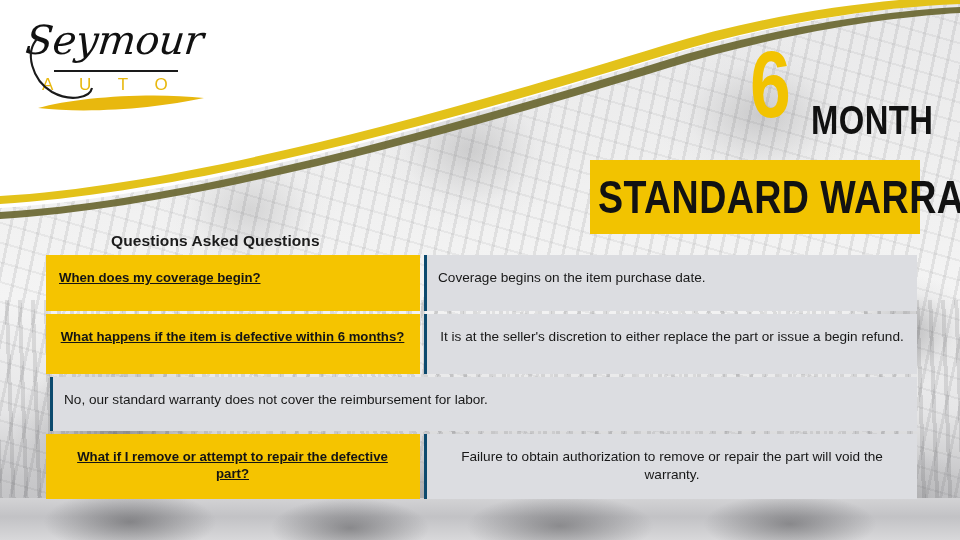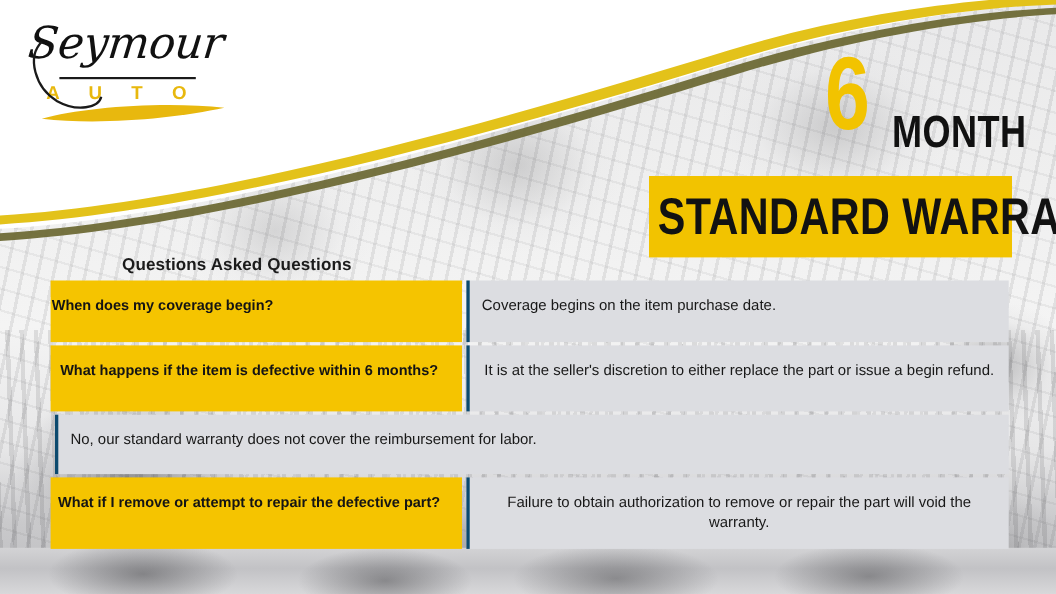--- a/index.html
+++ b/index.html
@@ -65,21 +65,21 @@
     letter-spacing:-.5px;line-height:1;
     transform:skewX(-6deg);
     white-space:nowrap;
   }
   .logo-underline{
     position:absolute;left:36px;top:52px;width:124px;height:2px;background:#1a1a1a;
   }
   .logo-auto{
     position:absolute;left:24px;top:58px;
     font-family:"Liberation Sans","DejaVu Sans",sans-serif;
-    font-weight:700;font-size:17px;color:#E8B80E;
+    font-weight:400;font-size:17px;color:#E8B80E;
     letter-spacing:11px;line-height:1;
     white-space:nowrap;
   }
 
   
   .badge{position:absolute;left:580px;top:40px;width:360px;height:200px;}
   .badge-num{
     position:absolute;left:170px;top:0px;
     font-family:"Liberation Sans","DejaVu Sans",sans-serif;
     font-weight:700;font-size:94px;line-height:.95;
@@ -116,22 +116,23 @@
     letter-spacing:.1px;
   }
   .faq-table{
     position:absolute;left:46px;top:255px;width:871px;
   }
   .faq-row{display:flex;margin-bottom:3px;}
   .faq-q{
     width:374px;flex:0 0 374px;
     background:#F5C400;
     color:#141414;font-weight:700;font-size:13.2px;line-height:1.32;
-    padding:14px 14px 14px 1px;
+    padding:14px 14px 14px 13px;
     box-sizing:border-box;
+    text-decoration:underline;
   }
   .faq-gap{width:4px;flex:0 0 4px;background:transparent;}
   .faq-a{
     flex:1 1 auto;
     background:#DCDDE1;
     color:#181818;font-weight:400;font-size:13.6px;line-height:1.36;
     padding:14px 11px 14px 11px;
     box-sizing:border-box;
     text-align:justify;
     border-left:3px solid #0c4a6e;

